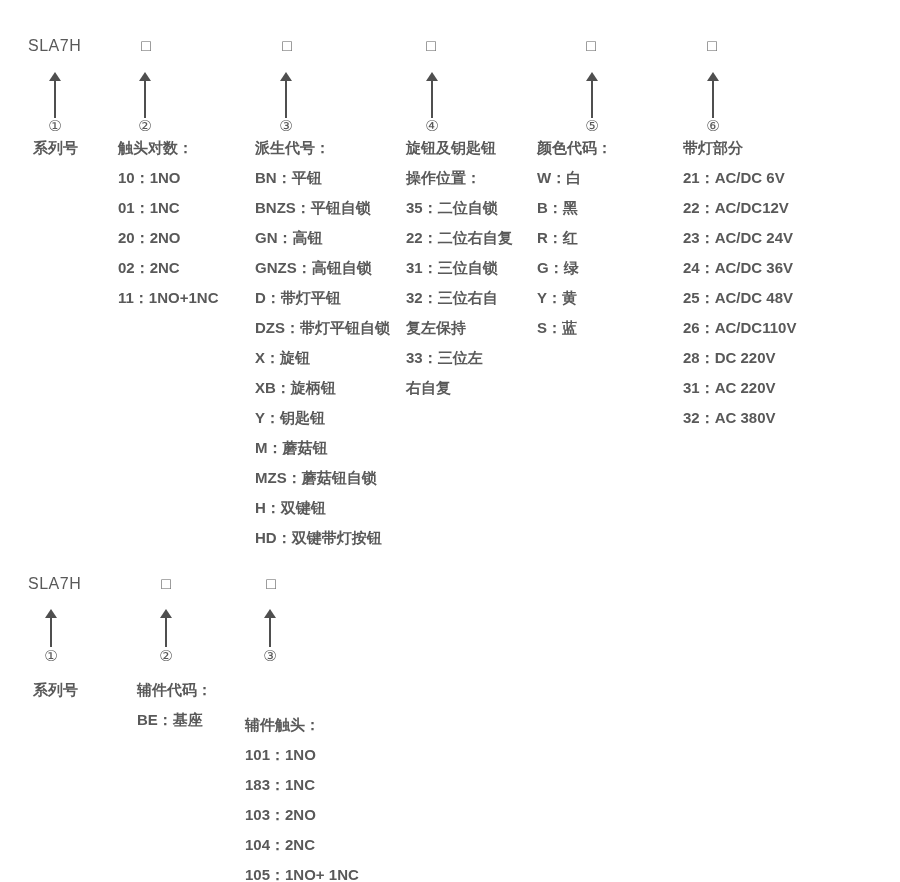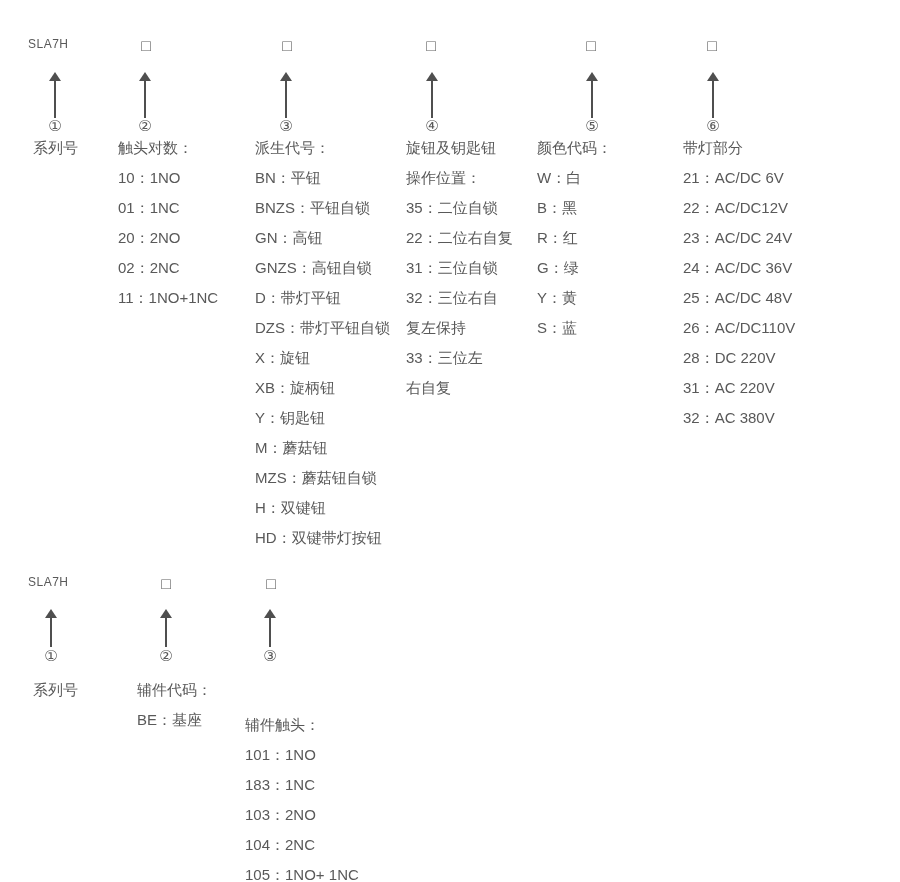--- a/index.html
+++ b/index.html
@@ -3,21 +3,21 @@
 <meta charset="utf-8">
 <style>
   * { margin:0; padding:0; box-sizing:border-box; }
   html,body { background:#ffffff; }
   body {
     width:900px; height:882px; position:relative; overflow:hidden;
     font-family:"Liberation Sans","DejaVu Sans",sans-serif;
     color:#595959;
   }
   .code {
-    position:absolute; font-size:12px; letter-spacing:0.5px;
+    position:absolute; font-size:16px; letter-spacing:0.5px;
     color:#595959; white-space:nowrap;
   }
   .sq {
     position:absolute; transform:translateX(-50%);
     font-size:16px; line-height:14px; color:#5f5f5f;
   }
   .arrow { position:absolute; width:12px; }
   .arrow .head {
     width:0; height:0; margin:0 auto;
     border-left:6px solid transparent;
@@ -28,21 +28,21 @@
   .arrow-t .stem { height:37px; }
   .arrow-b .stem { height:29px; }
   .num {
     position:absolute; transform:translateX(-50%);
     font-size:15px; line-height:16px; color:#595959;
   }
   .col {
     position:absolute; font-size:15px; line-height:30px;
     white-space:nowrap; color:#595959;
   }
-  .col .line { height:30px; }
+  .col .line { height:30px;font-weight:bold; }
 </style>
 </head>
 <body>
 
 <section>
 
   <div class="code" style="left:28px;top:37px">SLA7H</div>
 
   <span class="sq" style="left:146px;top:39px">□</span>
   <span class="sq" style="left:287px;top:39px">□</span>

